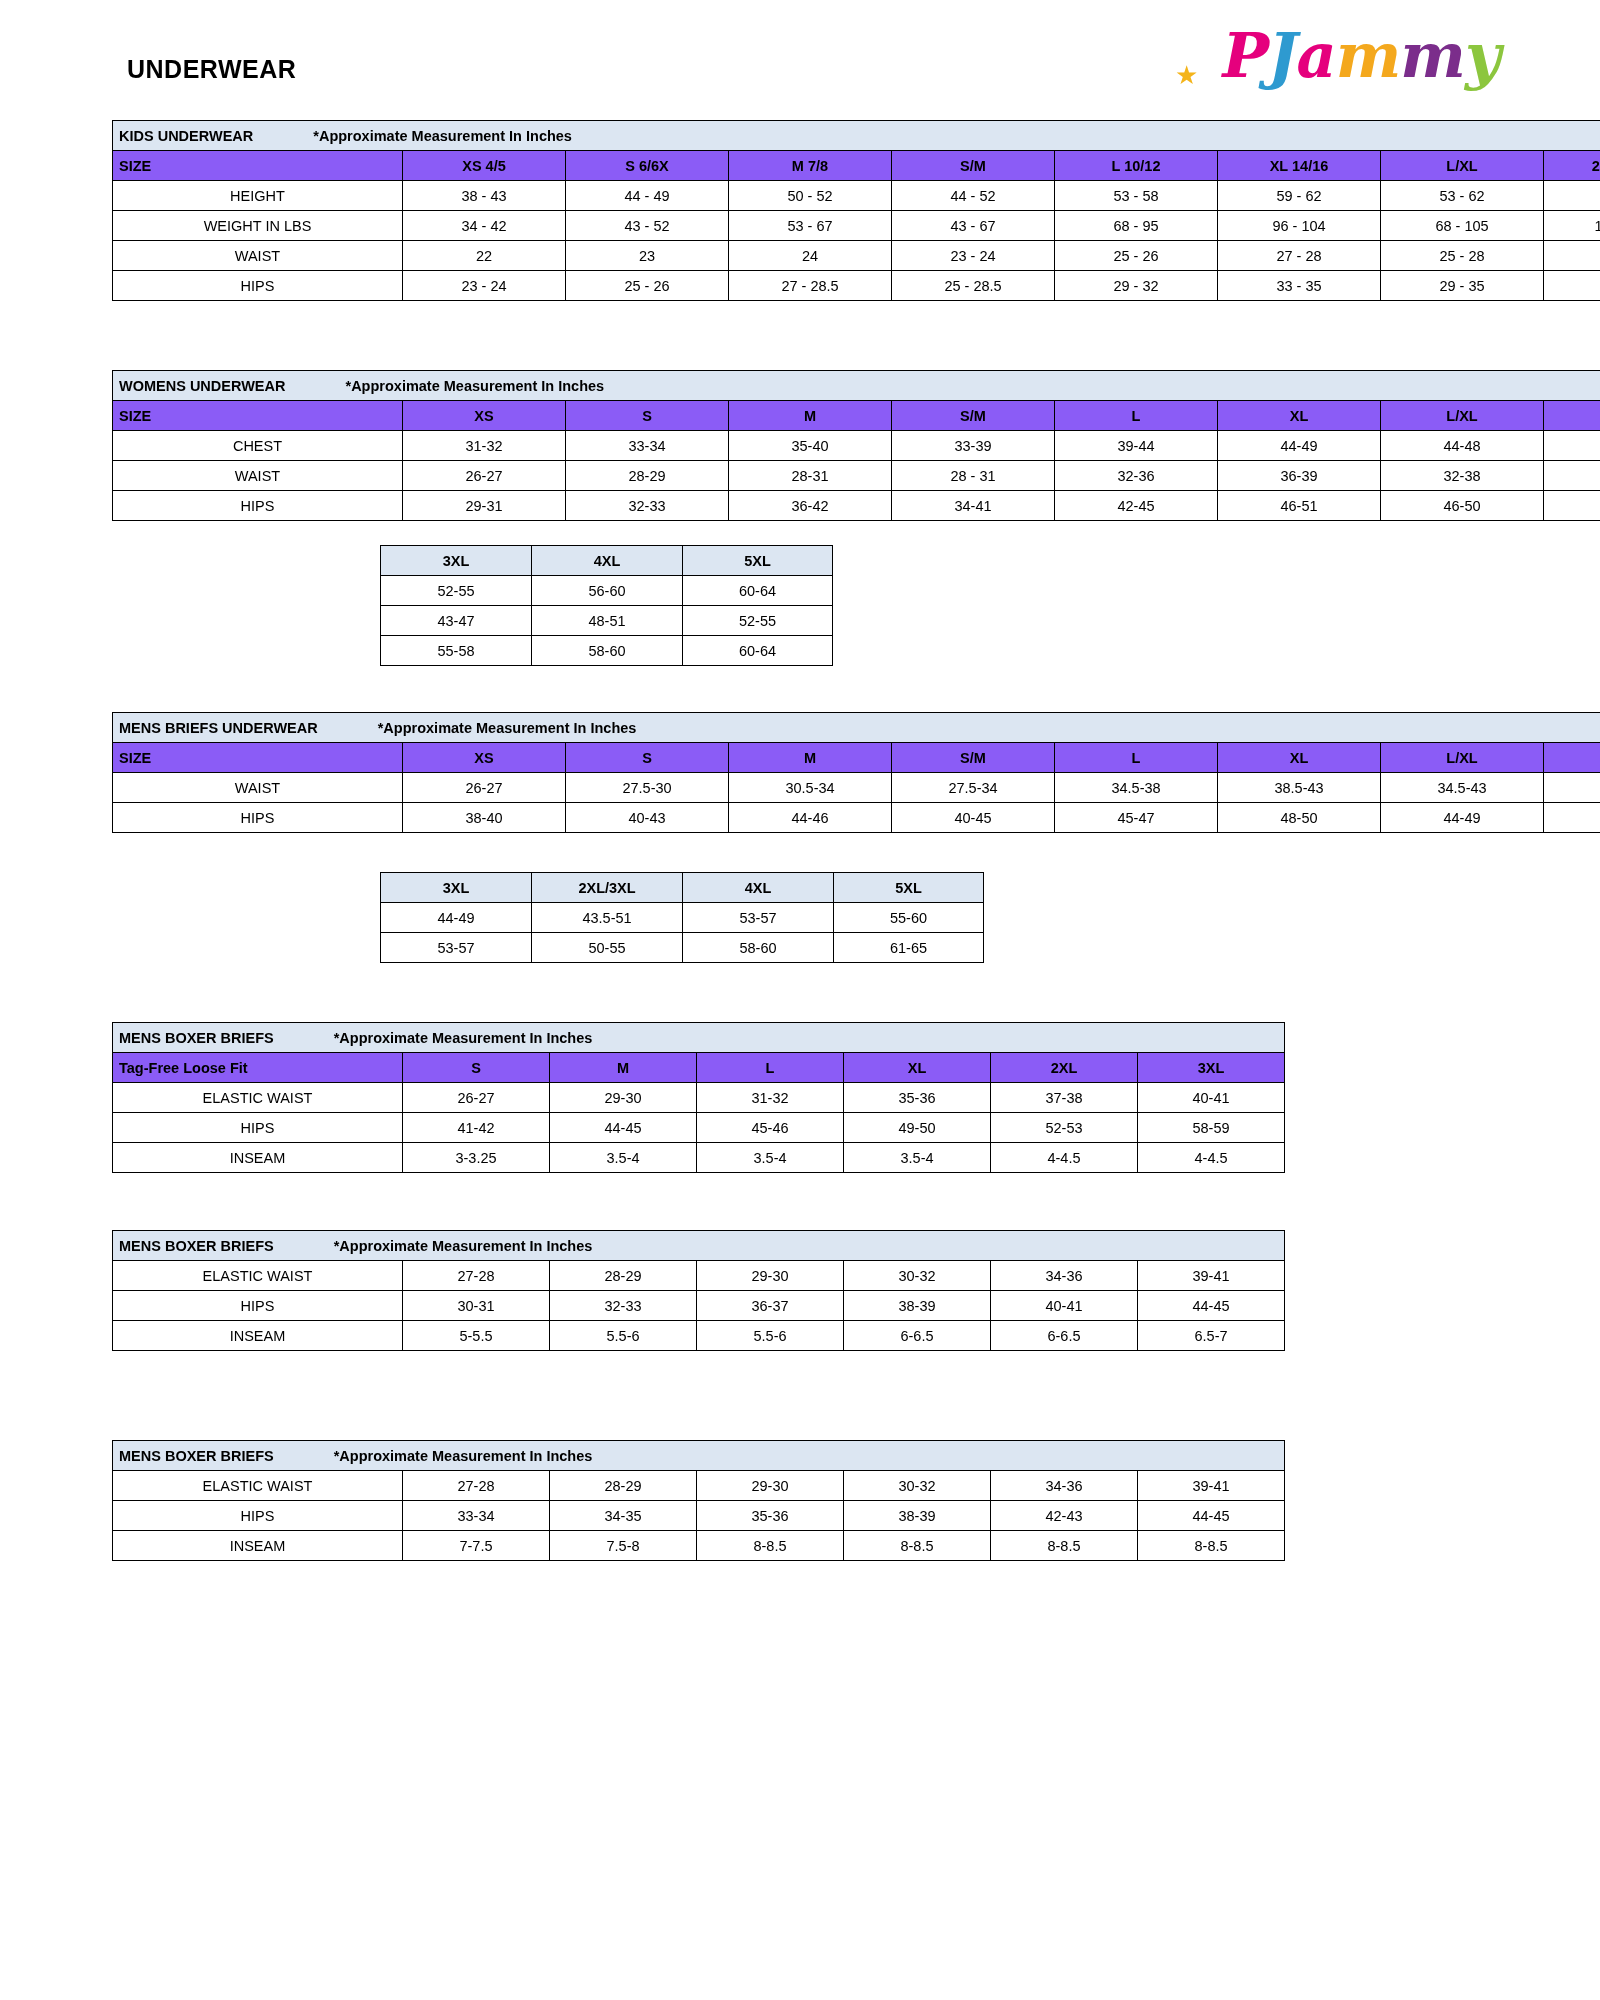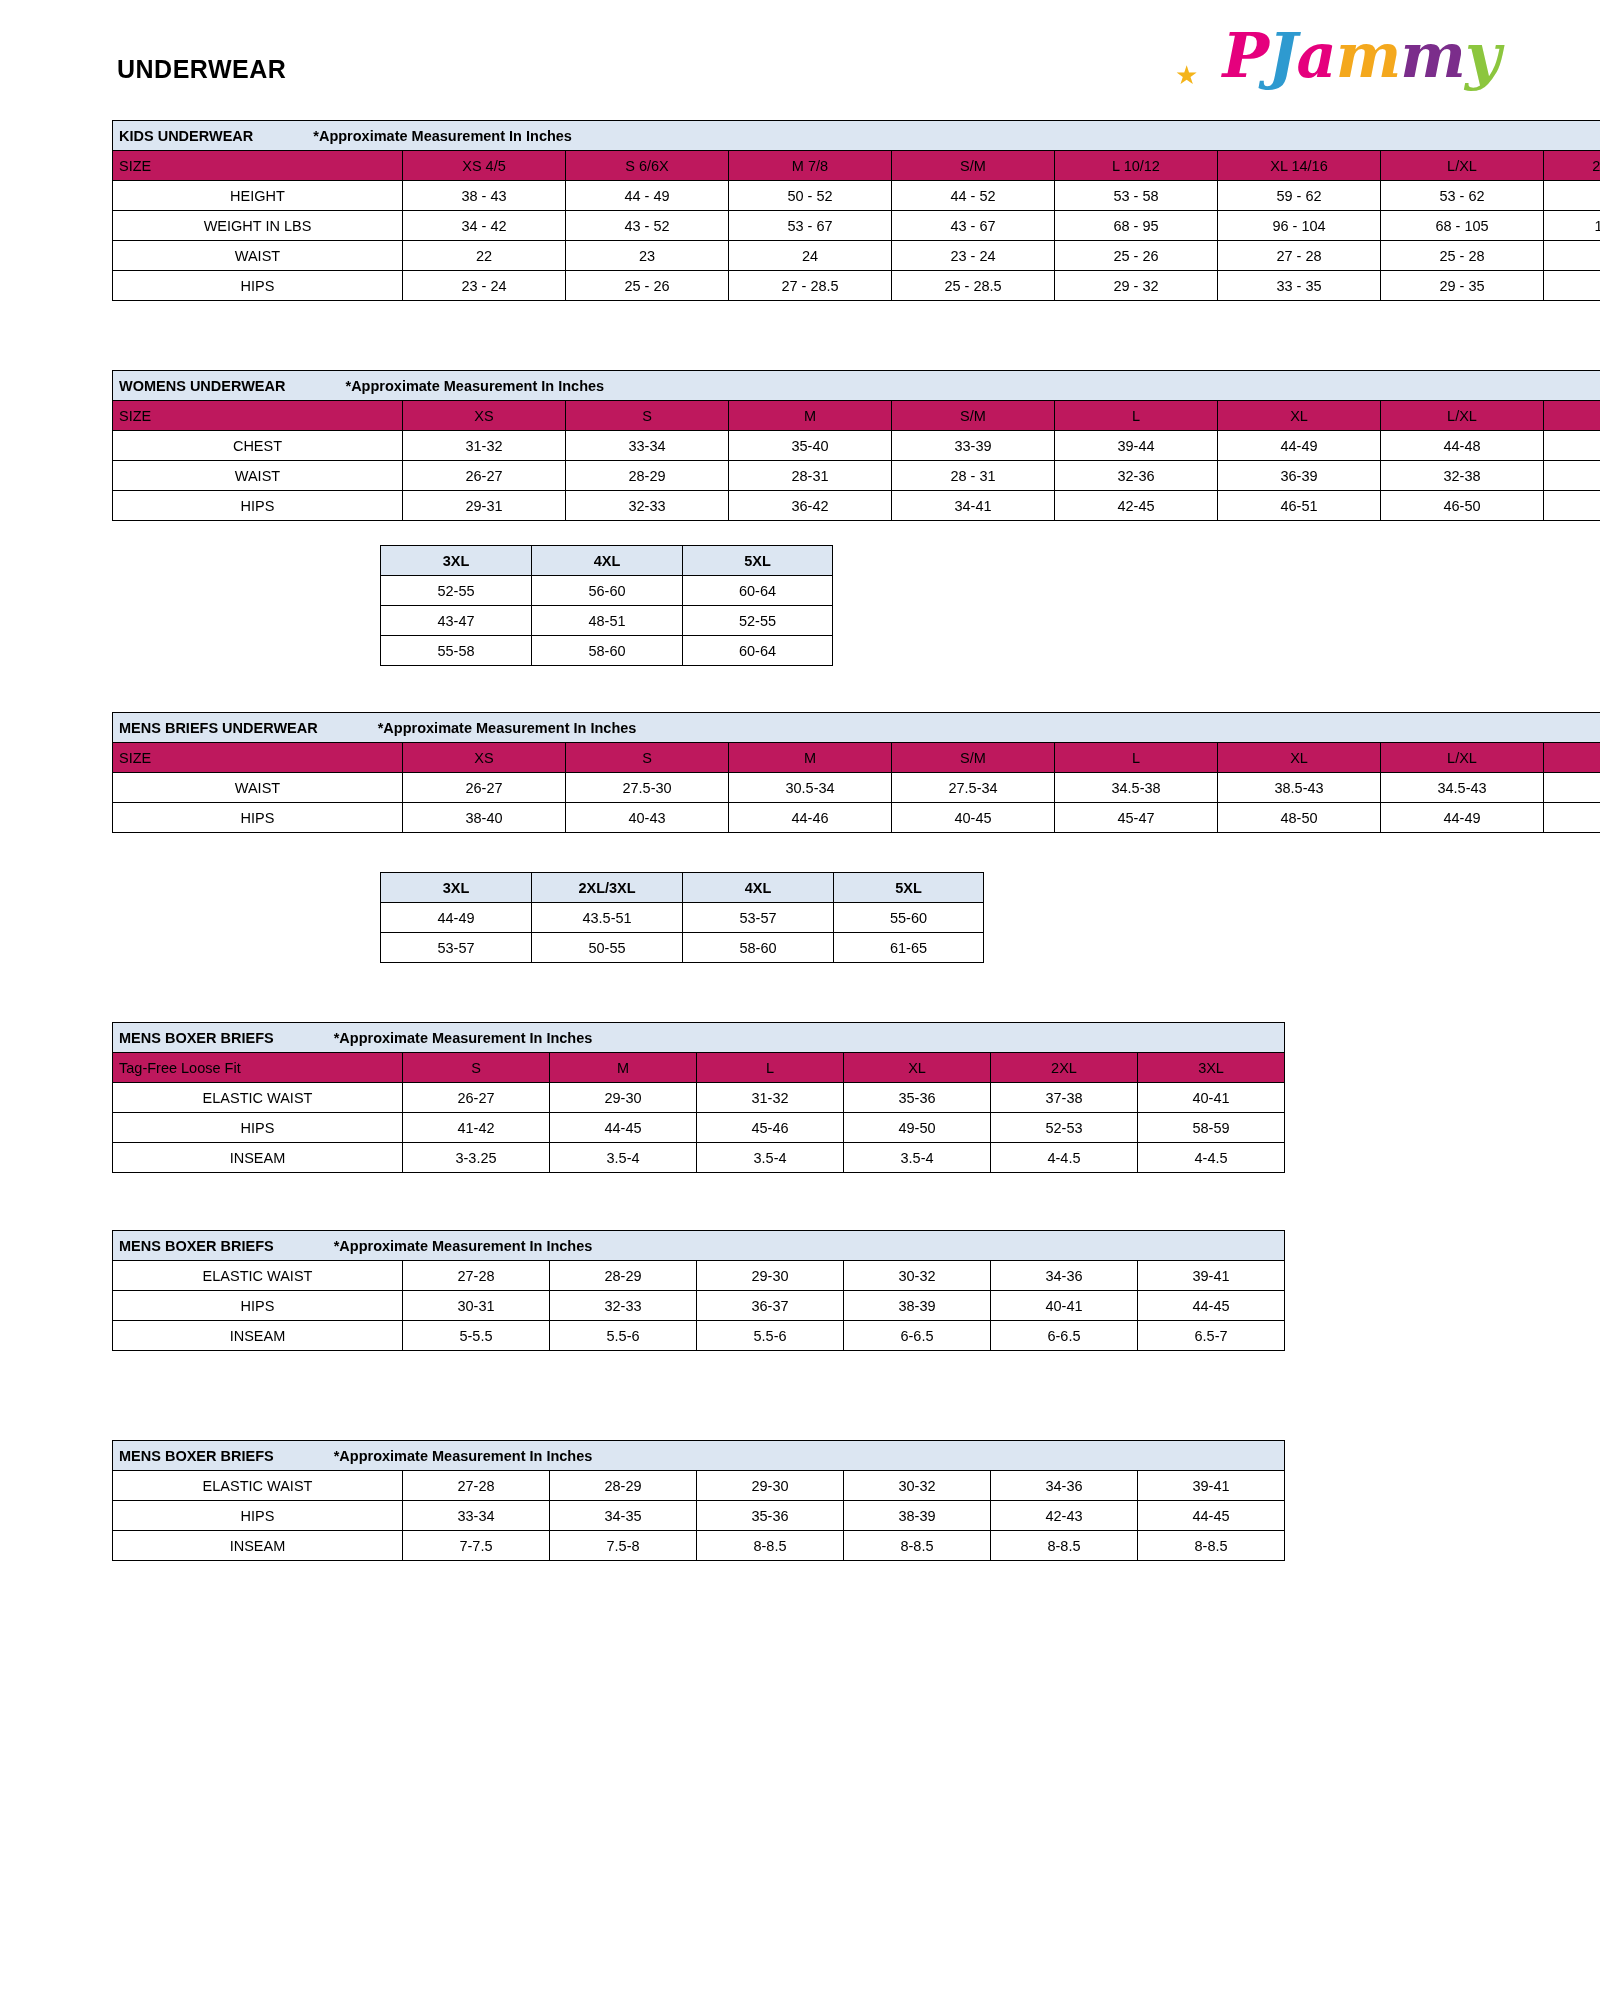--- a/index.html
+++ b/index.html
@@ -13,21 +13,21 @@
     font-family: "Liberation Sans", sans-serif;
     color: #000000;
     position: relative;
     overflow: hidden;
   }
   .page {
     position: relative;
     width: 1600px;
     height: 1496px;
     box-sizing: border-box;
-    padding: 0 0 0 5px;
+    padding: 0 0 0 15px;
   }
   
   .header {
     position: relative;
     height: 118px;
   }
   .page-title {
     position: absolute;
     left: 112px;
     top: 55px;
@@ -88,22 +88,22 @@
     font-weight: bold;
     text-align: left;
     height: 29px;
   }
   tr.title-row td .title-main { font-weight: bold; }
   tr.title-row td .title-note {
     font-weight: bold;
     padding-left: 60px;
   }
   tr.head-row td {
-    background: #be185d;
-    font-weight: normal;
+    background: #8b5cf6;
+    font-weight: bold;
   }
   tr.head-row td.label {
     text-align: left;
   }
   .sub-table td { height: 29px; }
   .sub-table tr.head-row td { background: #dce6f2; font-weight: bold; text-align: center; }
 </style>
 </head>
 <body>
 

